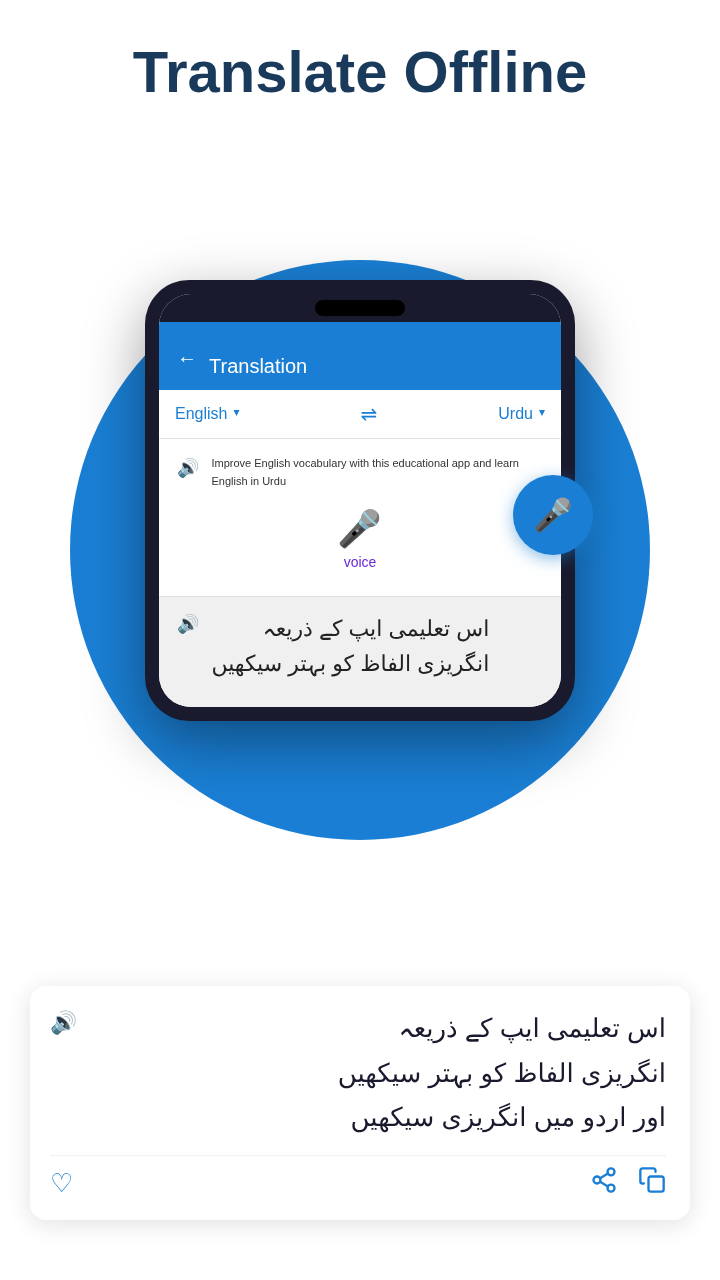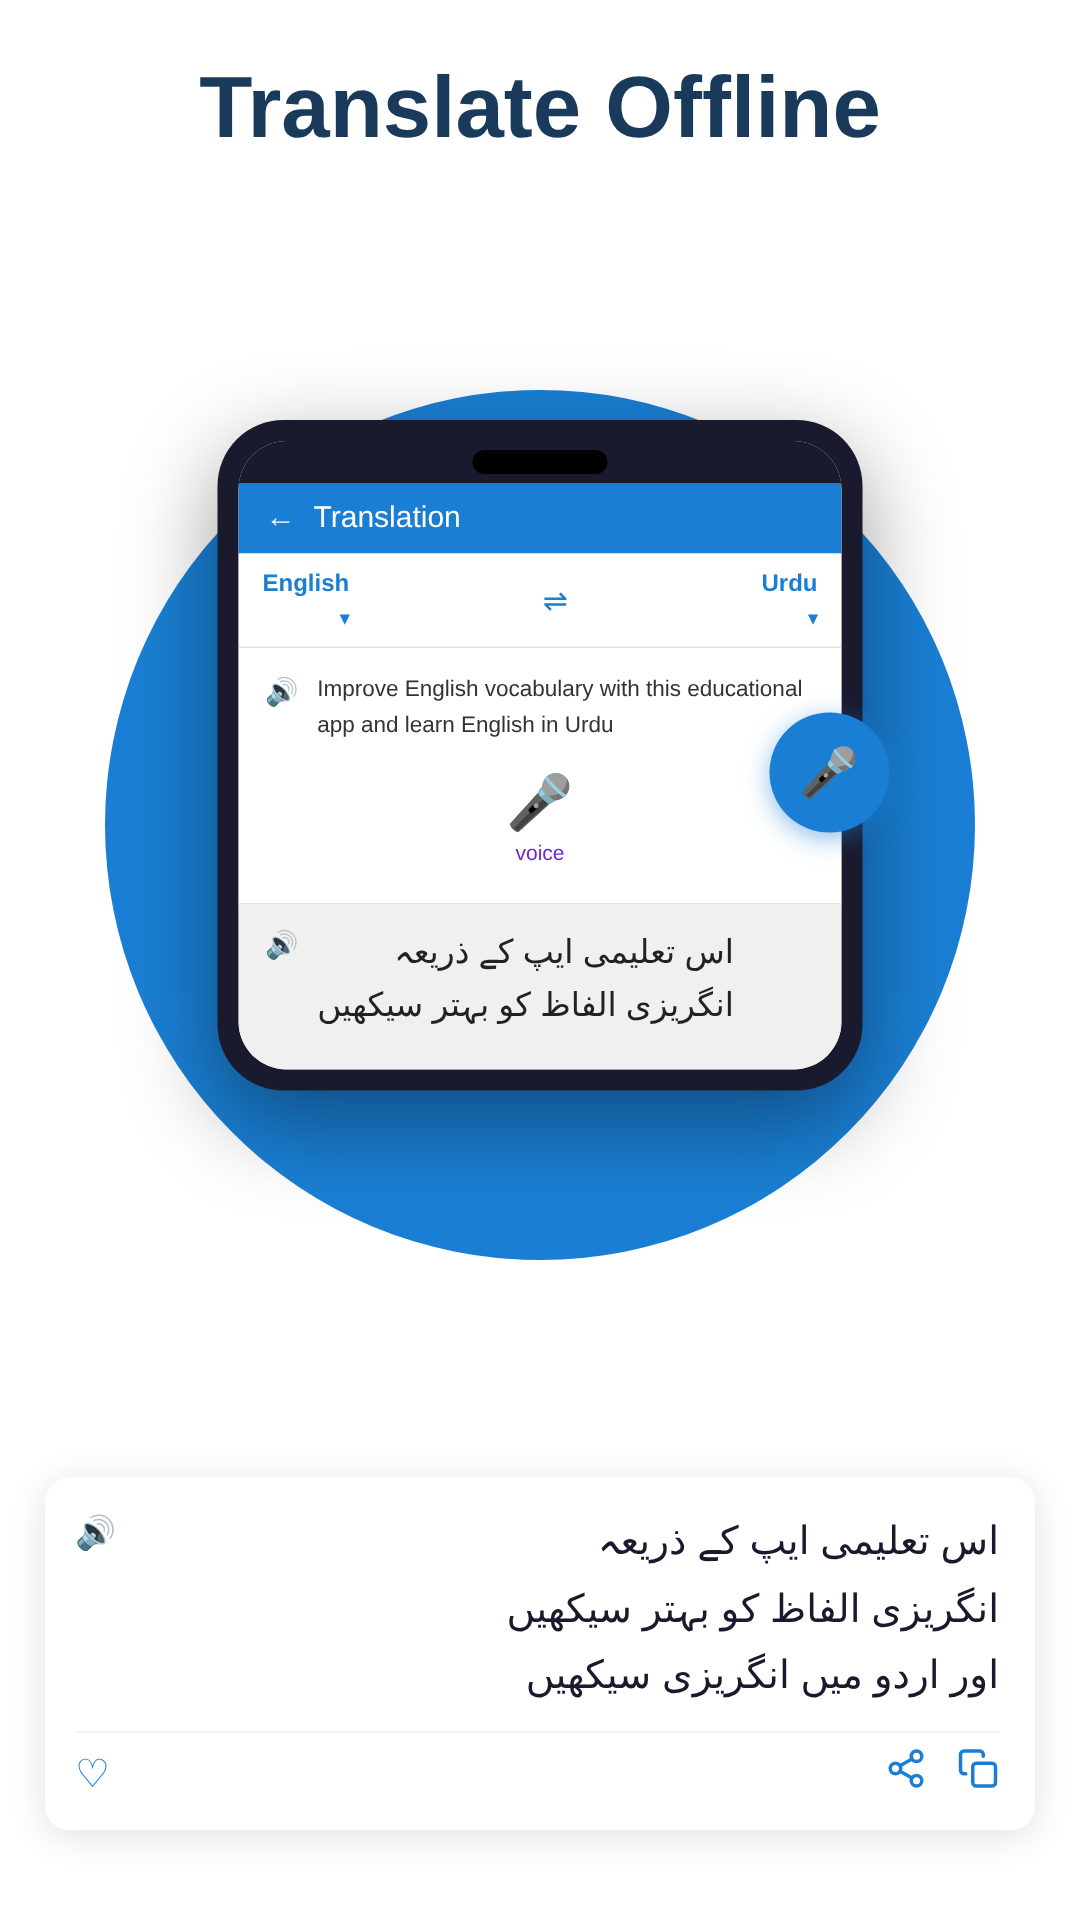--- a/index.html
+++ b/index.html
@@ -110,39 +110,39 @@
       gap: 12px;
     }
     .back-arrow {
       color: white;
       font-size: 20px;
     }
     .app-title {
       color: white;
       font-size: 20px;
       font-weight: 500;
+      margin-top: 21px;
     }
 
     
     .lang-selector {
       background: white;
       padding: 12px 16px;
       display: flex;
       align-items: center;
       justify-content: space-between;
       border-bottom: 1px solid #e0e0e0;
     }
     .lang-btn {
       display: flex;
-      align-items: flex-end;
+      align-items: flex-start;
       gap: 6px;
       font-size: 16px;
       color: #1a7fd4;
-      font-weight: 700;
-      flex-direction: column;
+      font-weight: 400;
     }
     .lang-btn .arrow-down {
       font-size: 12px;
     }
     .swap-icon {
       font-size: 20px;
       color: #1a7fd4;
     }
 
     
@@ -156,21 +156,21 @@
       align-items: flex-start;
       gap: 12px;
     }
     .speaker-icon {
       font-size: 18px;
       color: #555;
       margin-top: 2px;
       flex-shrink: 0;
     }
     .source-text {
-      font-size: 15px;
+      font-size: 11px;
       color: #333;
       line-height: 1.6;
       flex: 1;
     }
     .voice-section {
       text-align: center;
       padding: 18px 0 14px 0;
     }
     .voice-mic-icon {
       font-size: 36px;

